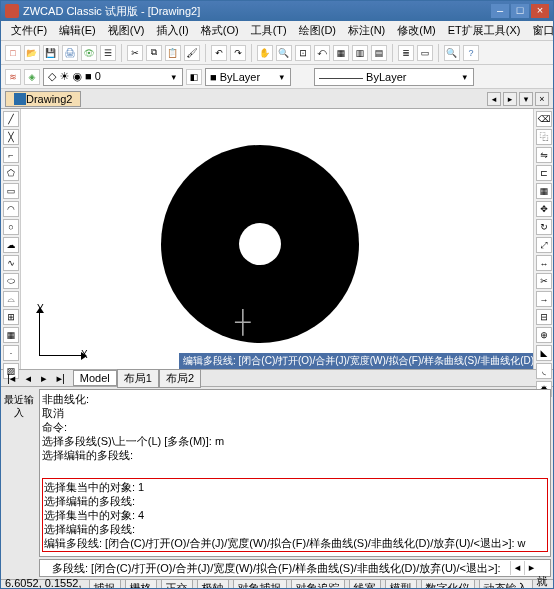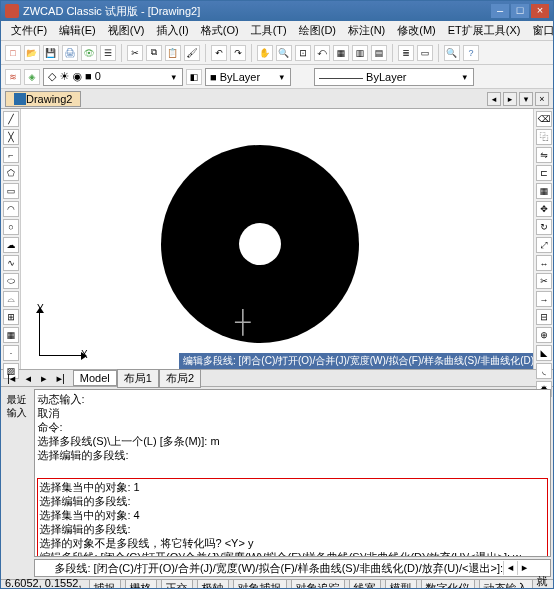--- a/index.html
+++ b/index.html
@@ -41,21 +41,21 @@
 .ucs .axL2{position:absolute;left:12px;top:52px;width:44px;height:1px;background:#000}
 .ucs .arU{position:absolute;left:9px;top:4px;width:0;height:0;border-left:4px solid transparent;border-right:4px solid transparent;border-bottom:6px solid #000}
 .ucs .arR{position:absolute;left:54px;top:49px;width:0;height:0;border-top:4px solid transparent;border-bottom:4px solid transparent;border-left:6px solid #000}
 .cmdline-top{background:#4a6fa5;color:#fff;height:16px;font-size:10px;padding:1px 4px;white-space:nowrap;overflow:hidden}
 .sheettabs{height:18px;background:#e8e8e8;display:flex;align-items:center;padding:0 4px;gap:0;border-top:1px solid #aaa;border-bottom:1px solid #aaa;font-size:10px}
 .sheettabs .st{padding:1px 6px;border:1px solid #999;background:#f0f0f0;cursor:pointer}
 .sheettabs .st.active{background:#fff}
 .sheettabs .nav{margin-right:6px;cursor:pointer;padding:0 2px}
 .cmdpanel{height:168px;background:#fff;border:1px solid #999;margin:2px;overflow:auto;font-size:10px;line-height:14px;padding:2px;position:relative}
 .cmdpanel .redbox{border:1px solid #d00;margin-top:16px;padding:1px}
-.cmdinput{height:18px;background:#fff;border:1px solid #999;margin:0 2px 2px 2px;font-size:10px;padding:1px 19px;display:flex}
+.cmdinput{height:18px;background:#fff;border:1px solid #999;margin:0 2px 2px 2px;font-size:10px;padding:1px 12px;display:flex}
 .cmdinput .sc{width:14px;text-align:center;border-left:1px solid #ccc;cursor:pointer}
 .statusbar{height:18px;background:#e8e8e8;border-top:1px solid #aaa;display:flex;align-items:center;font-size:10px;padding:0 4px;gap:4px}
 .statusbar .coord{width:140px}
 .statusbar .sbtn{padding:1px 4px;border:1px solid #aaa;background:#f0f0f0;cursor:pointer;white-space:nowrap}
 </style>
 </head>
 <body>
 
 <div class="titlebar">
   <div class="ticon"></div>
@@ -202,31 +202,30 @@
   <span class="nav">▸|</span>
   <span class="st active">Model</span>
   <span class="st">布局1</span>
   <span class="st">布局2</span>
 </div>
 
 <div style="display:flex">
 <div style="width:36px;font-size:10px;padding:6px 2px;text-align:center;line-height:13px">最近输入</div>
 <div style="flex:1">
 <div class="cmdpanel">
-  <div>动态输入:</div>
+  <div>非曲线化:</div>
   <div>取消</div>
   <div>命令:</div>
   <div>选择多段线(S)\上一个(L) [多条(M)]: m</div>
   <div>选择编辑的多段线:</div>
   <div class="redbox">
     <div>选择集当中的对象: 1</div>
     <div>选择编辑的多段线:</div>
     <div>选择集当中的对象: 4</div>
     <div>选择编辑的多段线:</div>
-    <div>选择的对象不是多段线，将它转化吗? &lt;Y&gt; y</div>
     <div>编辑多段线: [闭合(C)/打开(O)/合并(J)/宽度(W)/拟合(F)/样条曲线(S)/非曲线化(D)/放弃(U)/&lt;退出&gt;]: w</div>
 
   </div>
 </div>
 <div class="cmdinput">
   <span style="flex:1;overflow:hidden;white-space:nowrap">多段线: [闭合(C)/打开(O)/合并(J)/宽度(W)/拟合(F)/样条曲线(S)/非曲线化(D)/放弃(U)/&lt;退出&gt;]:</span>
   <span class="sc">◂</span>
   <span class="sc">▸</span>
 </div>
 </div>

